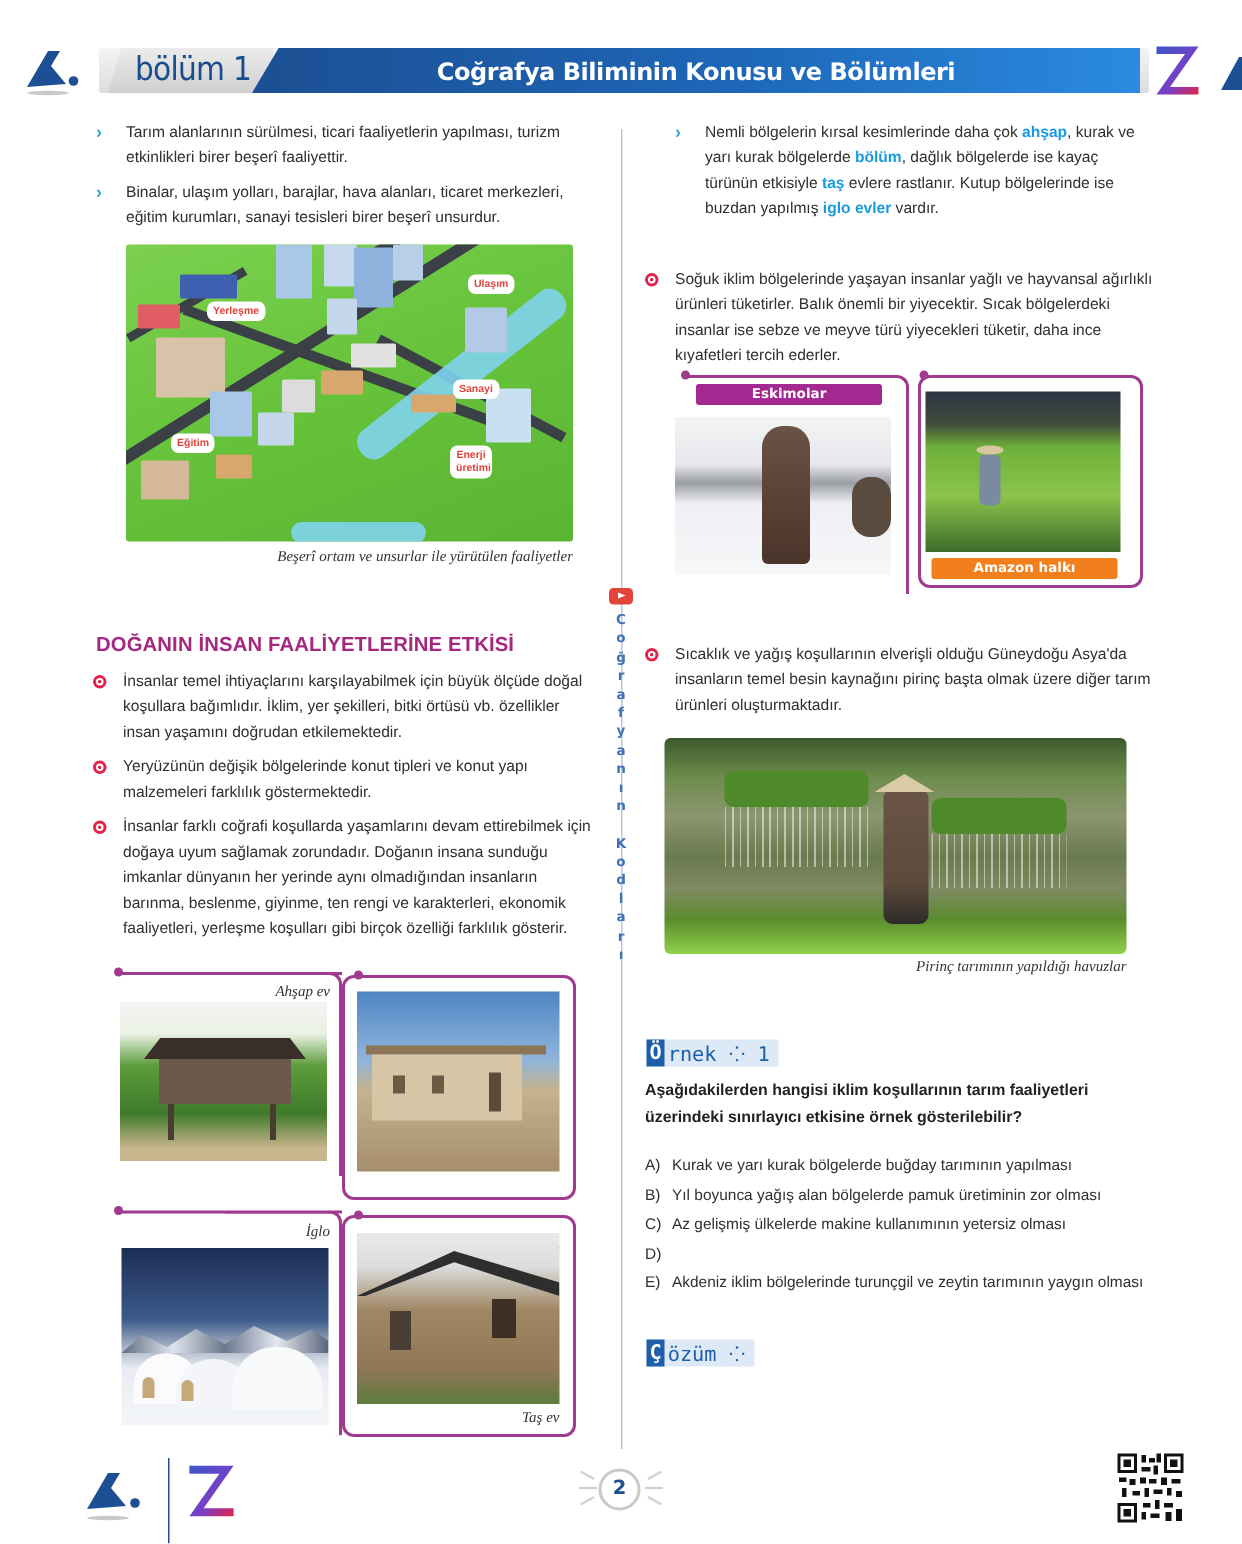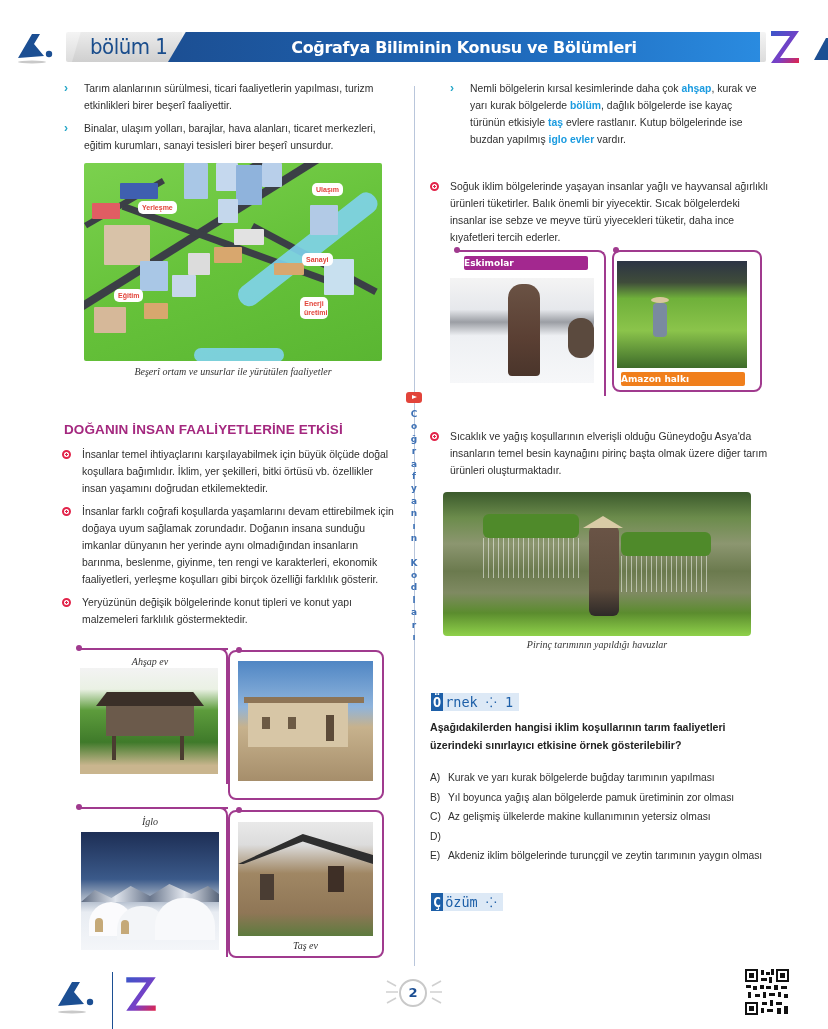--- a/index.html
+++ b/index.html
@@ -36,41 +36,41 @@
     border: 2px solid #e2244a; background: radial-gradient(circle,#e2244a 30%,#fff 35%); }
   .hl { color: #1a9be0; font-weight: bold; }
 
   
   .city { position: absolute; left: 84px; top: 163px; width: 298px; height: 198px; border-radius: 2px; overflow: hidden;
     background: linear-gradient(160deg,#7bd14e 0%,#66c23a 50%,#5ab632 100%); }
   .road { position: absolute; background: #3b3f46; }
   .bld { position: absolute; border-radius: 1px; }
   .river { position: absolute; background: #7fd3ec; opacity: .9; }
   .city-label { position: absolute; background: #fff; color: #e2443a; font-size: 7px; padding: 2px 4px; border-radius: 5px; font-weight: bold; line-height: 9px; text-align: center; }
-  .caption { position: absolute; font-family: "Liberation Serif", serif; font-style: italic; font-size: 10px; color: #333; text-align: center; }
+  .caption { position: absolute; font-family: "Liberation Serif", serif; font-style: italic; font-size: 10px; color: #333; text-align: right; }
 
   
   .sec-head { position: absolute; left: 64px; top: 422px; font-weight: bold; font-size: 13.5px; color: #a4287f; letter-spacing: 0.1px; }
   .col-left2 { left: 62px; top: 446px; width: 338px; }
 
   
   .hbox { position: absolute; border: 2px solid #a03a8e; border-radius: 8px; }
   .hbox-dot { position: absolute; width: 6px; height: 6px; border-radius: 50%; background: #a03a8e; }
   .photo { position: absolute; overflow: hidden; }
 
   
   .mid-line { position: absolute; left: 414px; top: 86px; width: 1px; height: 880px; background: #b9c6db; }
   .yt { position: absolute; left: 406px; top: 392px; width: 16px; height: 11px; background: #e2443a; border-radius: 3px; }
   .yt::after { content:""; position:absolute; left:6px; top:3px; border-left:5px solid #fff; border-top:2.5px solid transparent; border-bottom:2.5px solid transparent; }
   .vtext { position: absolute; left: 407px; top: 408px; width: 14px; font-size: 9px; line-height: 12.4px; color: #3f72b5; font-weight: bold; text-align: center; font-family: "DejaVu Sans", sans-serif; }
   .vtext div { height: 12.4px; }
 
   
   .rcard { position: absolute; border: 2px solid #a03a8e; border-radius: 8px; }
-  .tag { position: absolute; color: #fff; font-weight: bold; font-size: 9px; line-height: 14px; border-radius: 2px; font-family: "DejaVu Sans", sans-serif; }
+  .tag { position: absolute; color: #fff; font-weight: bold; font-size: 9px; text-align: center; line-height: 14px; border-radius: 2px; font-family: "DejaVu Sans", sans-serif; }
 
   
   .badge { position: absolute; height: 18px; font-size: 13.5px; font-family: "DejaVu Sans Mono", monospace; color: #1d5fa8; background: #dde9f6; display: flex; align-items: center; }
   .badge .first { background: #1d5fa8; color: #fff; height: 18px; padding: 0 2px; display: flex; align-items: center; font-weight: bold; }
   .badge .rest { padding: 0 6px 0 2px; }
   .q { position: absolute; left: 430px; top: 718px; width: 342px; font-weight: bold; font-size: 10.6px; line-height: 18px; color: #222; }
   .opts { position: absolute; left: 430px; top: 768px; width: 340px; font-size: 10.3px; line-height: 19.5px; color: #2f2f2f; }
   .opt { display: flex; }
   .opt .l { width: 18px; flex: none; }
 
@@ -157,25 +157,25 @@
 <div class="caption" style="left:84px;top:366px;width:298px;">Beşerî ortam ve unsurlar ile yürütülen faaliyetler</div>
 
 <div class="sec-head">DOĞANIN İNSAN FAALİYETLERİNE ETKİSİ</div>
 <div class="col col-left2">
   <div class="bullet">
     <span class="mark mark-red"></span>
     <span>İnsanlar temel ihtiyaçlarını karşılayabilmek için büyük ölçüde doğal koşullara bağımlıdır. İklim, yer şekilleri, bitki örtüsü vb. özellikler insan yaşamını doğrudan etkilemektedir.</span>
   </div>
   <div class="bullet">
     <span class="mark mark-red"></span>
+    <span>Yeryüzünün değişik bölgelerinde konut tipleri ve konut yapı malzemeleri farklılık göstermektedir.</span>
+  </div>
+  <div class="bullet">
+    <span class="mark mark-red"></span>
     <span>İnsanlar farklı coğrafi koşullarda yaşamlarını devam ettirebilmek için doğaya uyum sağlamak zorundadır. Doğanın insana sunduğu imkanlar dünyanın her yerinde aynı olmadığından insanların barınma, beslenme, giyinme, ten rengi ve karakterleri, ekonomik faaliyetleri, yerleşme koşulları gibi birçok özelliği farklılık gösterir.</span>
-  </div>
-  <div class="bullet">
-    <span class="mark mark-red"></span>
-    <span>Yeryüzünün değişik bölgelerinde konut tipleri ve konut yapı malzemeleri farklılık göstermektedir.</span>
   </div>
 </div>
 
 <div class="hbox" style="left:78px;top:648px;width:150px;height:2px;border-width:2px 0 0 0;border-radius:0;"></div>
 <div class="hbox" style="left:150px;top:648px;width:78px;height:136px;border-width:2px 2px 0 0;border-radius:0 8px 0 0;"></div>
 <div class="hbox-dot" style="left:76px;top:645px;"></div>
 <div class="caption" style="left:80px;top:656px;width:140px;">Ahşap ev</div>
 <div class="photo" style="left:80px;top:668px;width:138px;height:106px;background:linear-gradient(180deg,#f3f3f3 0%,#eaf1e4 20%,#5d9c3c 40%,#3f7a2a 70%,#c9b58e 92%);">
   <div style="position:absolute;left:16px;top:24px;width:108px;height:14px;background:#3a2f28;clip-path:polygon(10% 0,90% 0,100% 100%,0 100%);"></div>
   <div style="position:absolute;left:26px;top:38px;width:88px;height:30px;background:#6b5a4b;"></div>

